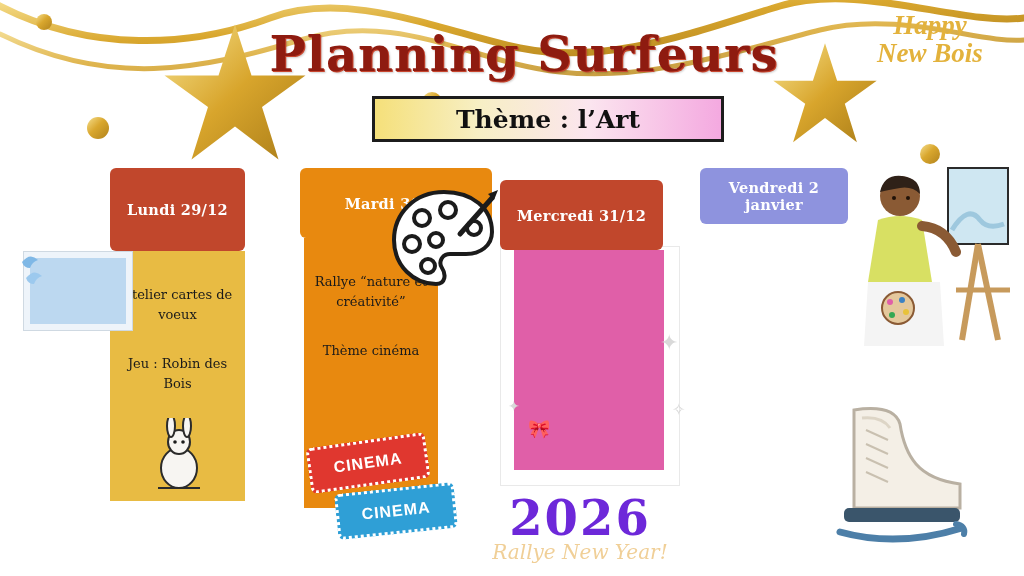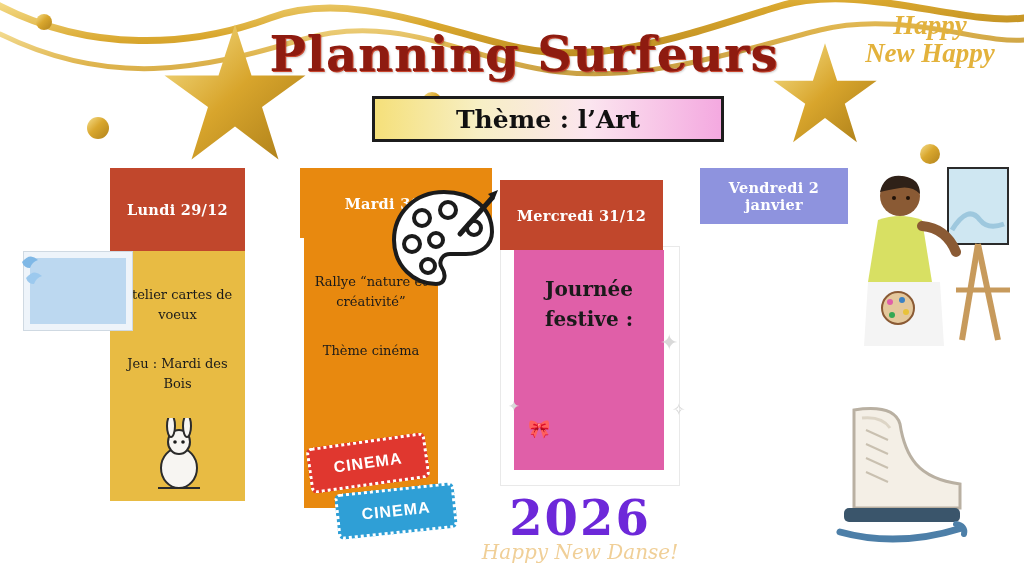--- a/index.html
+++ b/index.html
@@ -74,20 +74,21 @@
     box-sizing: border-box;
     display: flex;
     align-items: center;
     justify-content: center;
     font-family: "DejaVu Serif", serif;
     font-weight: bold;
     font-size: 14.5px;
     color: #ffffff;
     text-align: center;
     letter-spacing: .3px;
+    border-radius: 6px;
   }
   .day-body {
     box-sizing: border-box;
     display: flex;
     flex-direction: column;
     align-items: center;
     justify-content: flex-start;
     padding-top: 34px;
     font-family: "DejaVu Serif", serif;
     font-size: 13px;
@@ -246,45 +247,44 @@
   </svg>
 
   <div class="title">Planning Surfeurs</div>
 
   <div class="theme-banner">
     <span>Thème : l’Art</span>
   </div>
 
   <div class="hny-script">
     <div>Happy</div>
-    <div>New Happy</div>
+    <div>New Bois</div>
   </div>
 
   <div class="white-card"></div>
 
   <div class="col" id="col1">
     <div class="day-head">Lundi 29/12</div>
     <div class="day-body">
       <div class="entry">Atelier cartes de voeux</div>
-      <div class="entry">Jeu : Mardi des Bois</div>
+      <div class="entry">Jeu : Robin des Bois</div>
     </div>
   </div>
 
   <div class="col" id="col2">
     <div class="day-head">Mardi 30/12</div>
     <div class="day-body">
       <div class="entry">Rallye “nature et créativité”</div>
       <div class="entry">Thème cinéma</div>
     </div>
   </div>
 
   <div class="col" id="col3">
     <div class="day-head">Mercredi 31/12</div>
     <div class="day-body">
-      <div class="entry">Journée festive :</div>
     </div>
   </div>
 
   <div class="col" id="col4">
     <div class="day-head">Vendredi 2 janvier</div>
   </div>
 
   <div class="sparkle" style="left:660px; top:330px;">✦</div>
   <div class="sparkle" style="left:508px; top:398px; font-size:14px;">✦</div>
   <div class="sparkle" style="left:672px; top:400px; font-size:16px;">✧</div>
@@ -346,15 +346,15 @@
   <svg class="skate-wrap" width="180" height="150" viewBox="0 0 180 150">
     <path d="M44,10 q40,-6 46,14 q4,26 16,40 q14,16 44,20 l0,24 h-106 z" fill="#f4efe6" stroke="#b9b0a2" stroke-width="3"></path>
     <path d="M52,18 q20,-2 28,10" stroke="#ddd5c6" stroke-width="3" fill="none"></path>
     <path d="M56,30 l22,10 M56,44 l22,10 M56,58 l22,10 M56,72 l22,10" stroke="#c9c0b0" stroke-width="2"></path>
     <rect x="34" y="108" width="116" height="14" rx="5" fill="#3a556b"></rect>
     <path d="M30,132 q58,16 122,-4" stroke="#4d7fa8" stroke-width="7" fill="none" stroke-linecap="round"></path>
     <path d="M146,124 q10,2 8,10" stroke="#4d7fa8" stroke-width="6" fill="none" stroke-linecap="round"></path>
   </svg>
 
   <div class="year-2026">2026</div>
-  <div class="happy-sub">Happy New Danse!</div>
+  <div class="happy-sub">Rallye New Year!</div>
 
 </div>
 
 </body></html>

